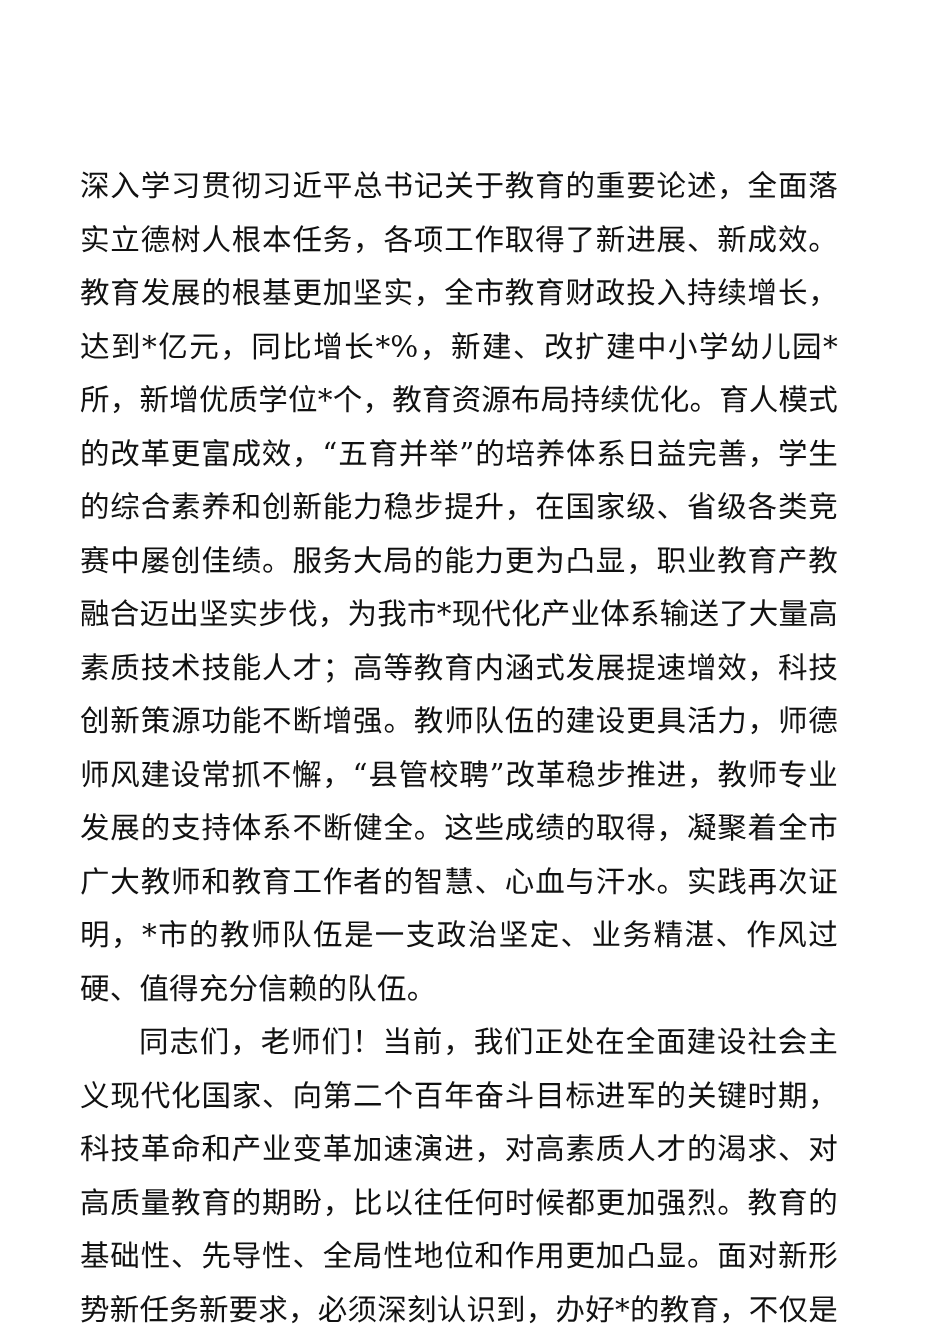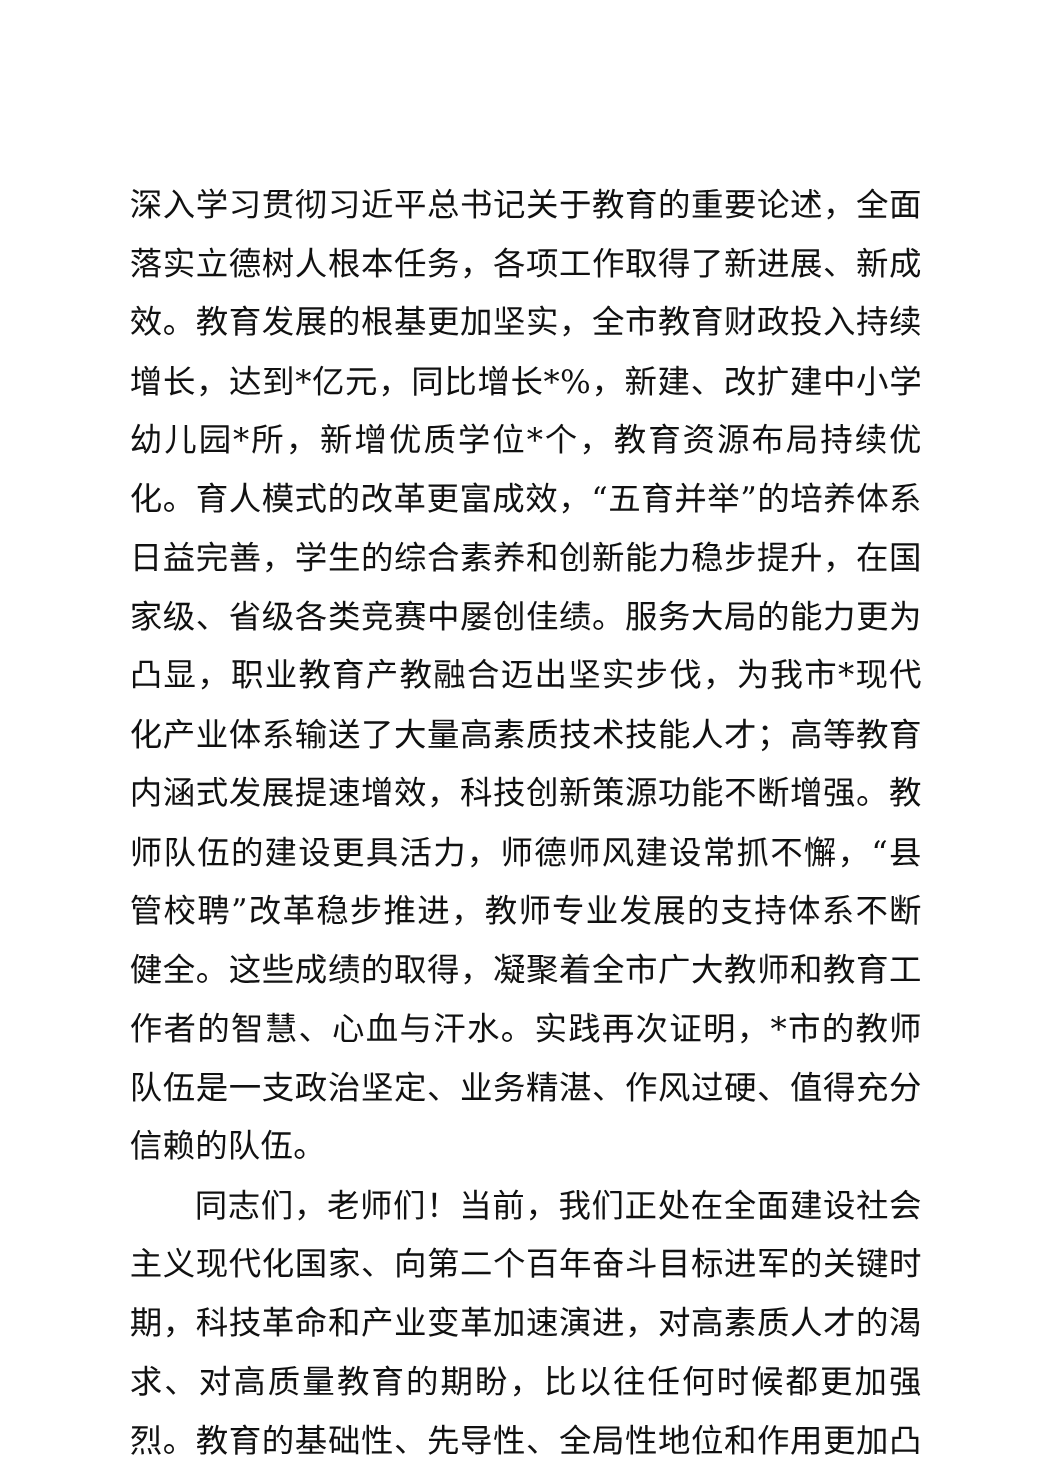--- a/index.html
+++ b/index.html
@@ -12,21 +12,21 @@
     width: 950px;
     height: 1344px;
     font-family: "DejaVu Serif", "Liberation Serif", serif;
   }
   .page {
     position: relative;
     width: 950px;
     height: 1344px;
     background: #ffffff;
     box-sizing: border-box;
-    padding: 160px 112px 120px 118px;
+    padding: 160px 112px 120px 80px;
   }
   .doc-body {
     font-size: 29.5px;
     line-height: 53.5px;
     color: #111111;
     text-align: justify;
     text-justify: inter-ideograph;
     letter-spacing: 0.2px;
   }
   .para {

